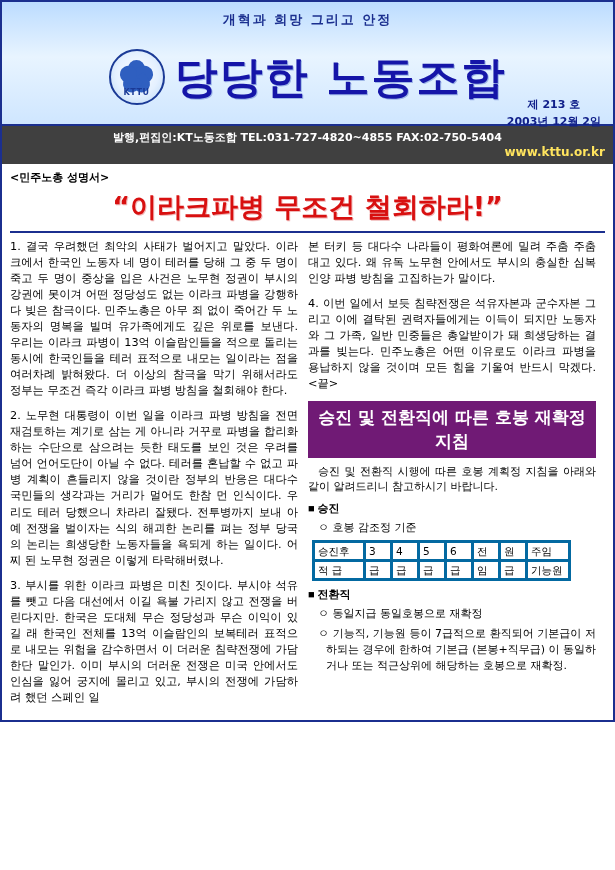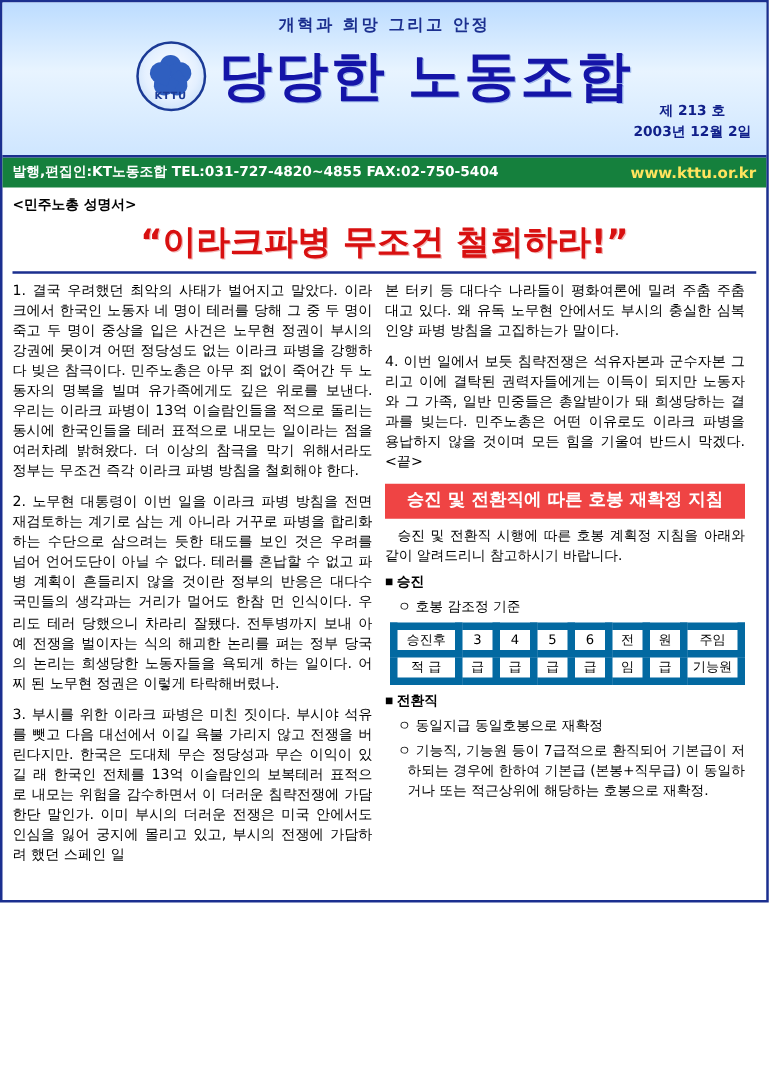--- a/index.html
+++ b/index.html
@@ -31,21 +31,21 @@
     font-size:13px;
     font-weight:bold;
     color:#1b2f8f;
     letter-spacing:2px;
     padding-top:9px;
   }
   .title-row{
     display:flex;
     align-items:center;
     justify-content:center;
-    margin-top:4px;
+    margin-top:20px;
     position:relative;
   }
   .logo{
     width:52px;height:52px;
     border-radius:50%;
     background:radial-gradient(circle at 50% 45%, #ffffff 0%, #e4f0ff 55%, #b9d6f5 100%);
     border:2px solid #1b3a96;
     position:relative;
     margin-right:10px;
     flex:none;
@@ -81,28 +81,29 @@
     right:12px;top:48px;
     text-align:center;
     font-size:11px;
     font-weight:bold;
     color:#11208a;
     line-height:1.5;
   }
 
   
   .contactbar{
-    background:#15803d;
+    background:#404040;
     color:#ffffff;
     font-size:11px;
     font-weight:bold;
     padding:4px 8px 5px 8px;
     display:flex;
     align-items:center;
     white-space:nowrap;
+    flex-direction:column;
   }
   .contactbar .site{
     color:#ffe45e;
     margin-left:auto;
     font-size:12px;
   }
 
   
   .headline-wrap{
     padding:4px 8px 0 8px;
@@ -136,23 +137,23 @@
   .col{
     width:288px;
     font-size:11.3px;
     line-height:1.42;
     text-align:justify;
   }
   .col p{margin:0 0 9px 0;}
 
   
   .sub-header{
-    background:#ef4444;
+    background:#701a75;
     color:#ffffff;
-    font-size:14px;
+    font-size:17px;
     font-weight:bold;
     text-align:center;
     padding:4px 2px;
     margin:2px 0 6px 0;
   }
   .sub-body{
     font-size:11px;
     line-height:1.45;
   }
   .sub-body p{margin:0 0 5px 0;}
@@ -165,22 +166,21 @@
     margin:0 0 4px 10px;
     text-indent:-8px;
     padding-left:8px;
   }
   .tbl-wrap{margin:4px 0 6px 4px;}
   table.grade{
     border-collapse:collapse;
     font-size:10.5px;
   }
   table.grade td{
-    border:6px solid #0369a1;
-    text-align:center;
+    border:3px solid #0369a1;
     padding:2px 3px;
     line-height:1.15;
     min-width:18px;
   }
   table.grade td.head{
     min-width:34px;
     white-space:nowrap;
   }
   table.grade td.lbl{
     width:42px;

